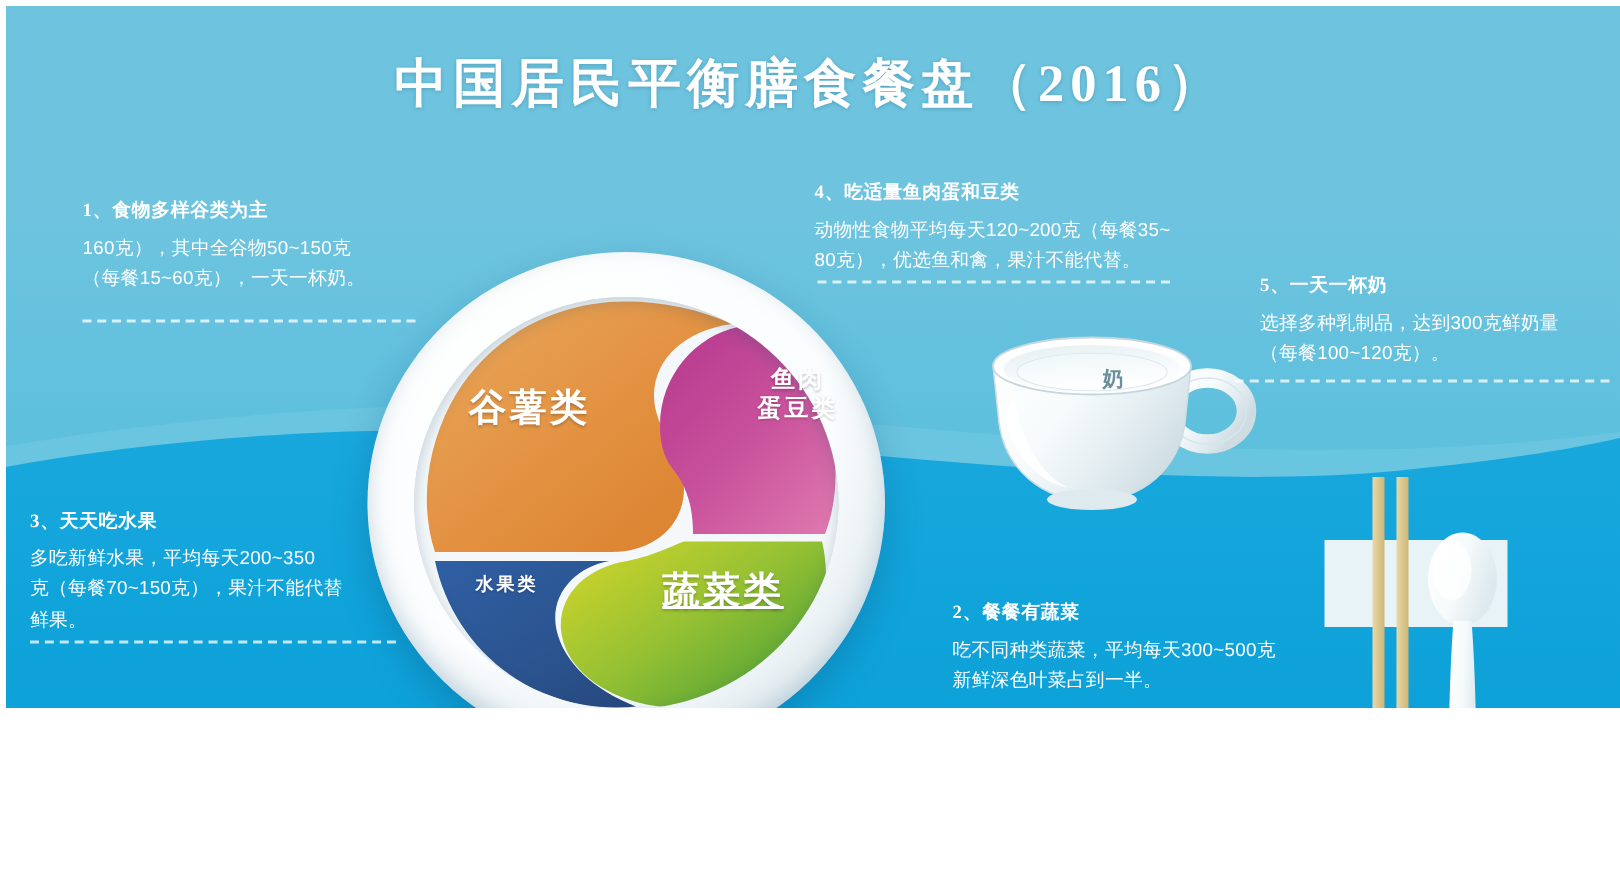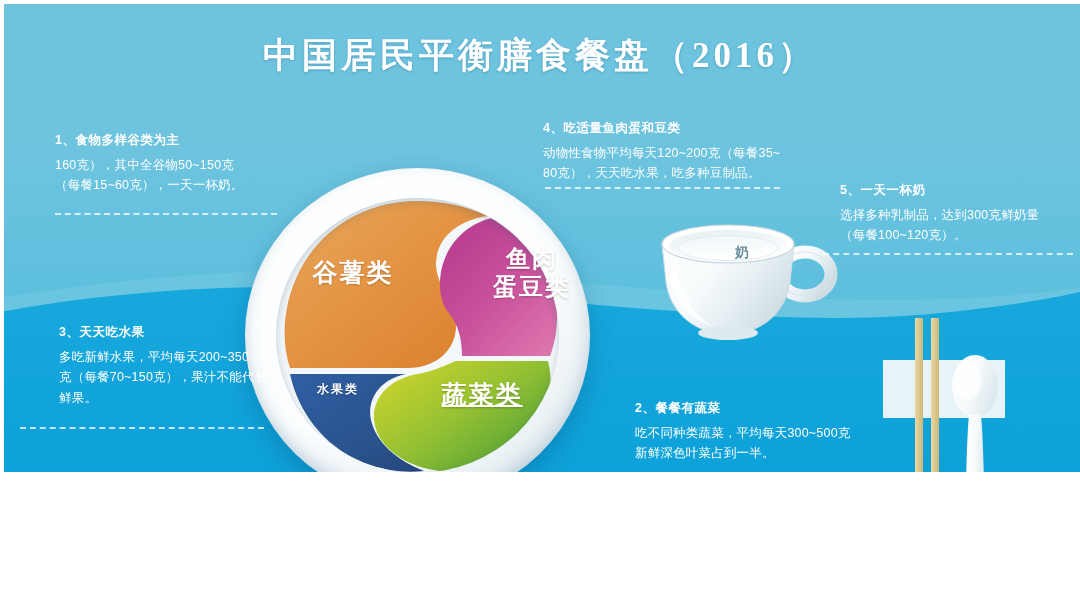--- a/index.html
+++ b/index.html
@@ -75,30 +75,31 @@
     position: absolute;
     color: #ffffff;
     z-index: 40;
   }
   .block .head {
     font-size: 12.5px;
     font-weight: bold;
     letter-spacing: .5px;
     margin-bottom: 6px;
     white-space: nowrap;
+    font-family: Liberation Serif, serif;
   }
   .block .body {
     font-size: 12.5px;
     line-height: 1.62;
     letter-spacing: .2px;
   }
   .block .body div { white-space: nowrap; }
 
   .b1 { left: 55px;  top: 132px; }
-  .b3 { left: 20px;  top: 324px; margin-left: 39px; }
+  .b3 { left: 20px;  top: 339px; }
   .b4 { left: 543px; top: 120px; }
   .b5 { left: 840px; top: 182px; }
   .b2 { left: 635px; top: 400px; }
 
   
   .dash {
     position: absolute;
     height: 0;
     border-top: 2px dashed rgba(255,255,255,.75);
     z-index: 35;
@@ -141,21 +142,21 @@
     color: #ffffff;
     font-weight: bold;
     text-align: center;
     line-height: 1.18;
     letter-spacing: 2px;
     text-shadow: 0 1px 2px rgba(0,0,0,.22);
     z-index: 32;
     pointer-events: none;
   }
   .lab-grain  { left: 288px; top: 258px; width: 130px; font-size: 25px; }
-  .lab-prot   { left: 482px; top: 245px; width: 100px; font-size: 24px; }
+  .lab-prot   { left: 482px; top: 245px; width: 100px; font-size: 16px; }
   .lab-fruit  { left: 283px; top: 382px; width: 110px; font-size: 12px; }
   .lab-veg    { left: 412px; top: 380px; width: 140px; font-size: 25px; text-decoration: underline; }
 
   
   .cup { position: absolute; left: 650px; top: 212px; width: 200px; height: 135px; z-index: 30; }
   .cup-milk-label {
     position: absolute;
     left: 722px;
     top: 244px;
     width: 40px;
@@ -199,21 +200,21 @@
       <div>多吃新鲜水果，平均每天200~350</div>
       <div>克（每餐70~150克），果汁不能代替</div>
       <div>鲜果。</div>
     </div>
   </div>
 
   <div class="block b4">
     <div class="head">4、吃适量鱼肉蛋和豆类</div>
     <div class="body">
       <div>动物性食物平均每天120~200克（每餐35~</div>
-      <div>80克），天天吃水果，吃多种豆制品。</div>
+      <div>80克），优选鱼和禽，果汁不能代替。</div>
     </div>
   </div>
 
   <div class="block b5">
     <div class="head">5、一天一杯奶</div>
     <div class="body">
       <div>选择多种乳制品，达到300克鲜奶量</div>
       <div>（每餐100~120克）。</div>
     </div>
   </div>

